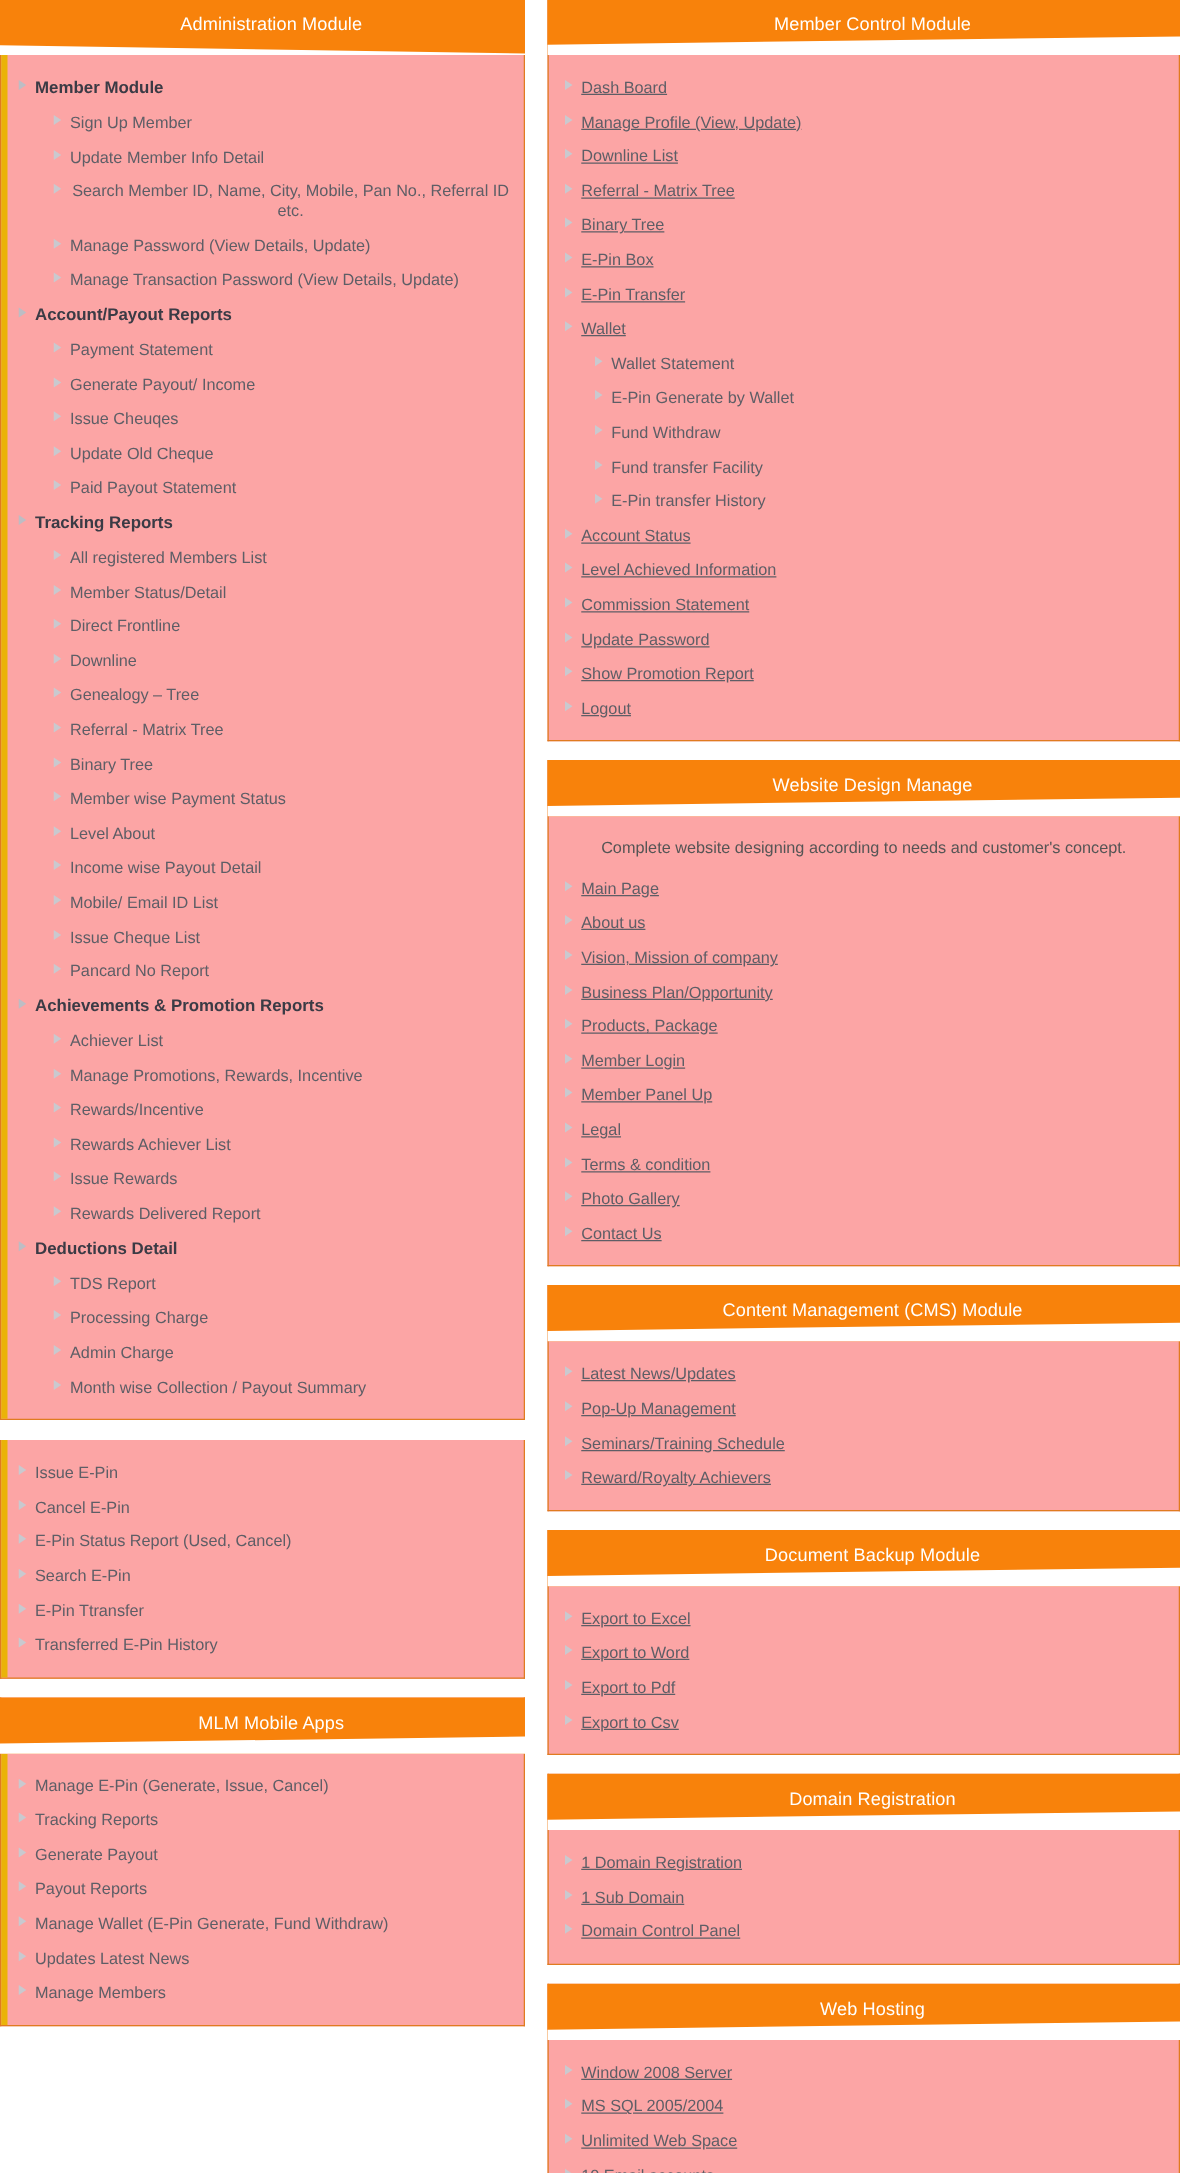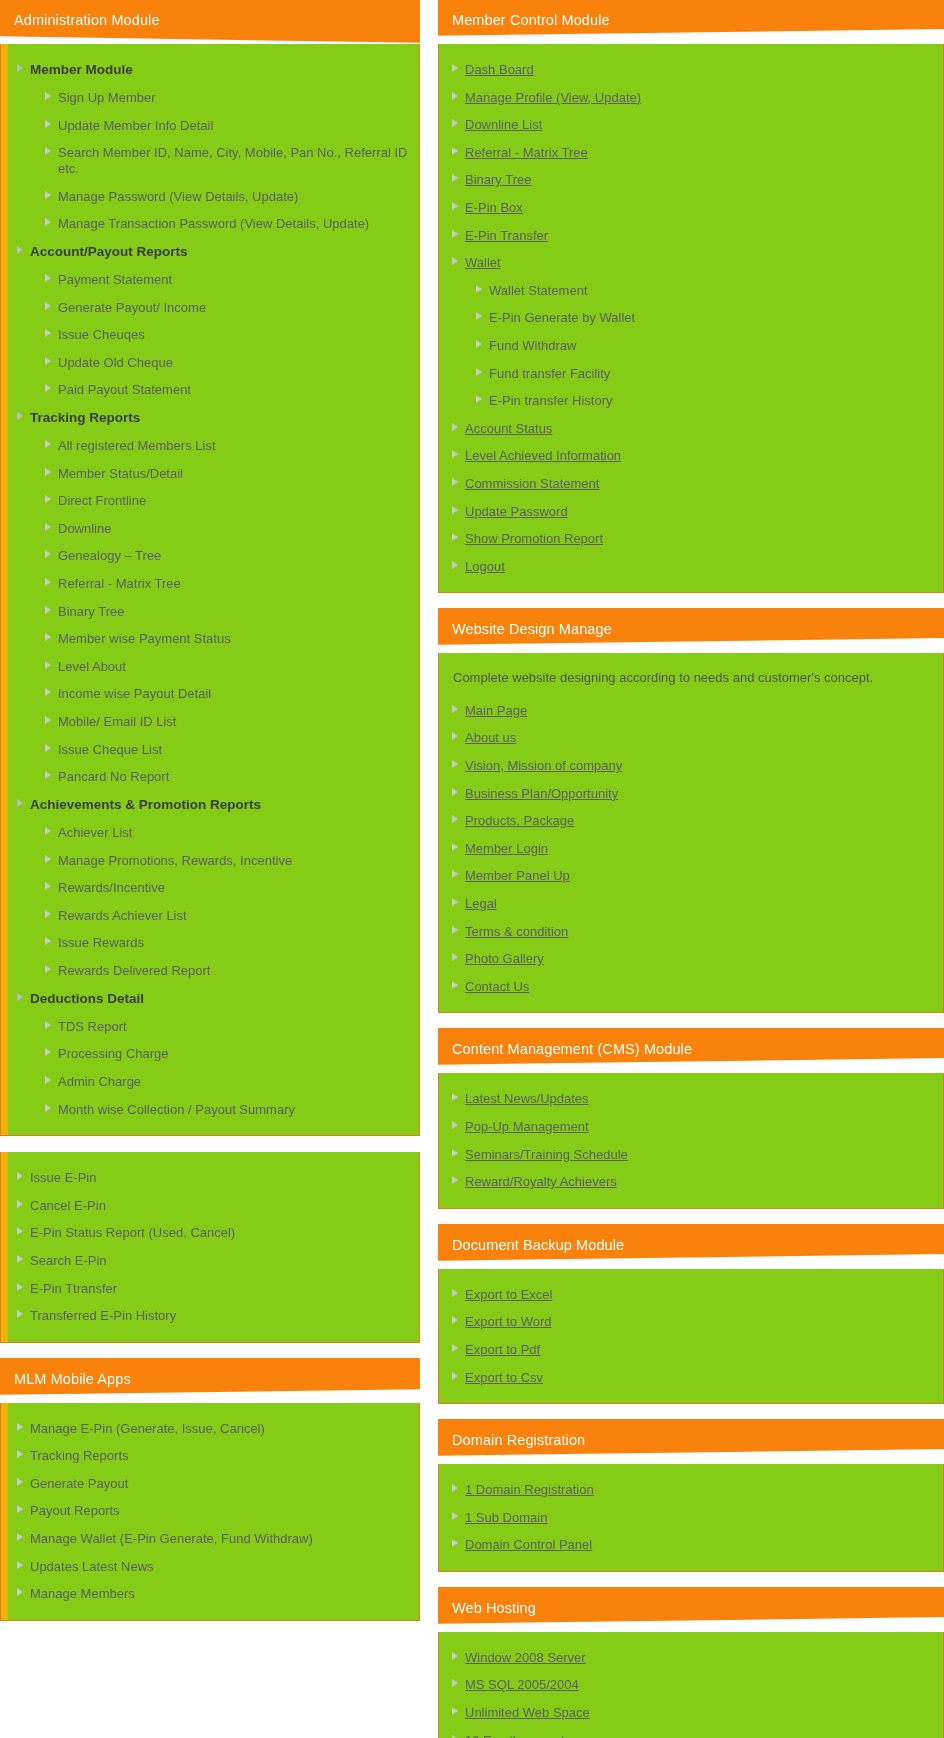--- a/index.html
+++ b/index.html
@@ -18,24 +18,25 @@
     align-items: flex-start;
   }
 
   .col-left  { width: 420px; flex: 0 0 420px; }
   .col-gap   { width: 18px; flex: 0 0 18px; }
   .col-right { width: 506px; flex: 0 0 506px; }
 
   
   .panel {
     position: relative;
-    background: #84cc16;
+    background: #fca5a5;
     border: 1px solid #e07b20;
     border-top: none;
     margin-bottom: 16px;
+    text-align: center;
   }
 
   .panel-head {
     position: relative;
     background: #f57f17;
     background: #f8820b;
     height: 45px;
     overflow: hidden;
     margin: -1px -1px 0 -1px;
   }
@@ -101,21 +102,21 @@
   
   .lvl0 { padding-left: 8px; }
   .lvl1 { padding-left: 12px; text-decoration: underline; }
   .lvl2 { padding-left: 36px; }
 
   .row.head  { font-weight: bold; color: #3b3b45; font-size: 13.5px; }
   .row.head .bullet i { border-left-color: #bdbdc4; }
 
   
   .left-panel { border: none; }
-  .left-panel .panel-body { border-left: 7px solid #eab308; }
+  .left-panel .panel-body { border-left: 5px solid #eab308; }
 
   .left-panel.boxed {
     border: 1px solid #e07b20;
     border-top: none;
   }
 </style>
 </head>
 <body>
 
 <div class="page">

